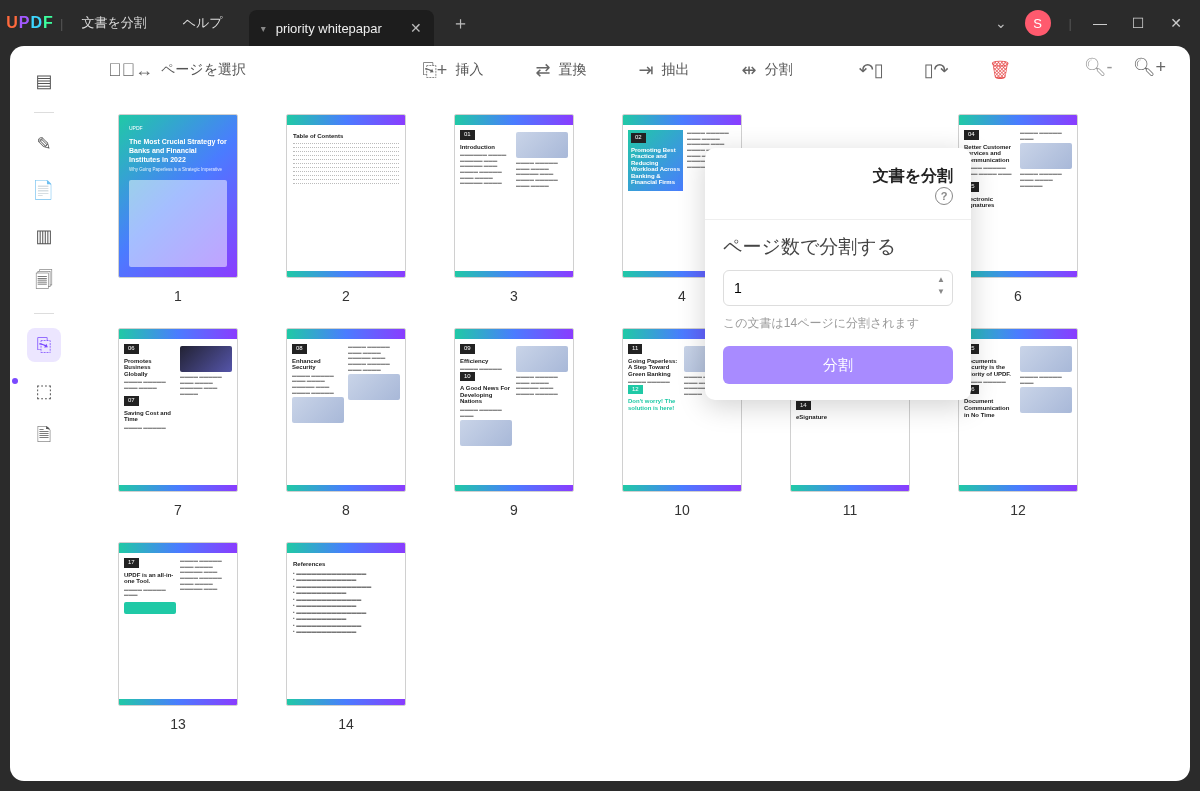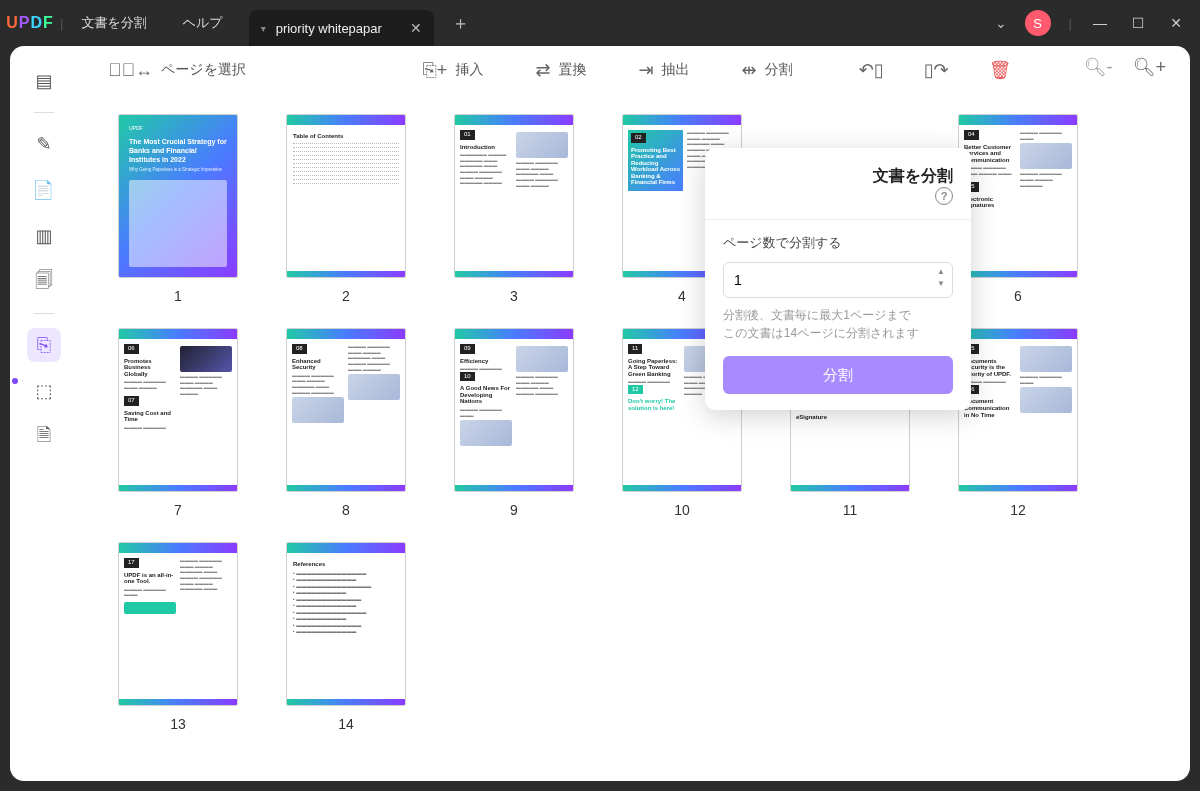--- a/index.html
+++ b/index.html
@@ -46,21 +46,21 @@
   .thumb .mini-h{font-size:6px;font-weight:bold;color:#222;margin:2px 0;line-height:1.1;}
   .thumb .mini-img{width:100%;height:26px;background:linear-gradient(135deg,#c9d4e8,#a8b8d8);border-radius:2px;margin:2px 0;}
   .thumb .toc-line{border-bottom:1px dotted #bbb;margin:3px 0;height:1px;}
   .thumb .ftr{position:absolute;bottom:0;left:0;right:0;height:6px;background:linear-gradient(90deg,#20c9a6,#4a7cff,#8a3cff);}
   .pg-num{ margin-top:10px; color:#333; font-size:14px;}
   
   .popover{ position:absolute; top:102px; left:695px; width:266px; background:#fff; border-radius:10px; box-shadow:0 6px 28px rgba(0,0,0,0.18); padding:18px 18px 16px 18px; z-index:50;}
   .popover h3{font-size:16px;font-weight:600;color:#222; display:flex; align-items:flex-end;flex-direction:column;}
   .popover .help{margin-left:auto;width:18px;height:18px;border:1.5px solid #888;border-radius:50%;font-size:11px;color:#888;display:flex;align-items:center;justify-content:center;cursor:pointer;}
   .popover .sep{height:1px;background:#eee;margin:14px -18px;}
-  .popover .lbl{font-size:13px;color:#444;margin-bottom:10px;}
+  .popover .lbl{font-size:19px;color:#444;margin-bottom:10px;}
   .popover .num-wrap{position:relative;}
   .popover input{width:100%;height:36px;border:1px solid #ddd;border-radius:6px;padding:0 26px 0 10px;font-size:14px;outline:none;}
   .popover .spin{position:absolute;right:6px;top:4px;display:flex;flex-direction:column;color:#888;font-size:8px;line-height:1;}
   .popover .spin span{cursor:pointer;padding:2px;}
   .popover .hint{font-size:12px;color:#9a9a9a;margin-top:8px;line-height:1.5;}
   .popover .btn{margin-top:14px;width:100%;height:38px;border:none;border-radius:6px;background:#a88bff;color:#fff;font-size:15px;cursor:pointer;}
   .zoom-area{position:absolute; right:24px; top:10px; display:flex; gap:20px;}
   .filler{color:#999;}
 </style>
 </head>
@@ -318,18 +318,17 @@
     <div class="sep"></div>
     <div class="lbl">ページ数で分割する</div>
     <div class="num-wrap">
       <input type="text" value="1" style="">
       <div class="spin">
         <span>▲</span>
         <span>▼</span>
       </div>
     </div>
     <div class="hint">
-      <div>分割後、文書毎に最大1ページまで</div>
       <div>この文書は14ページに分割されます</div>
     </div>
     <button class="btn">分割</button>
   </div>
 </div>
 
 </body></html>

